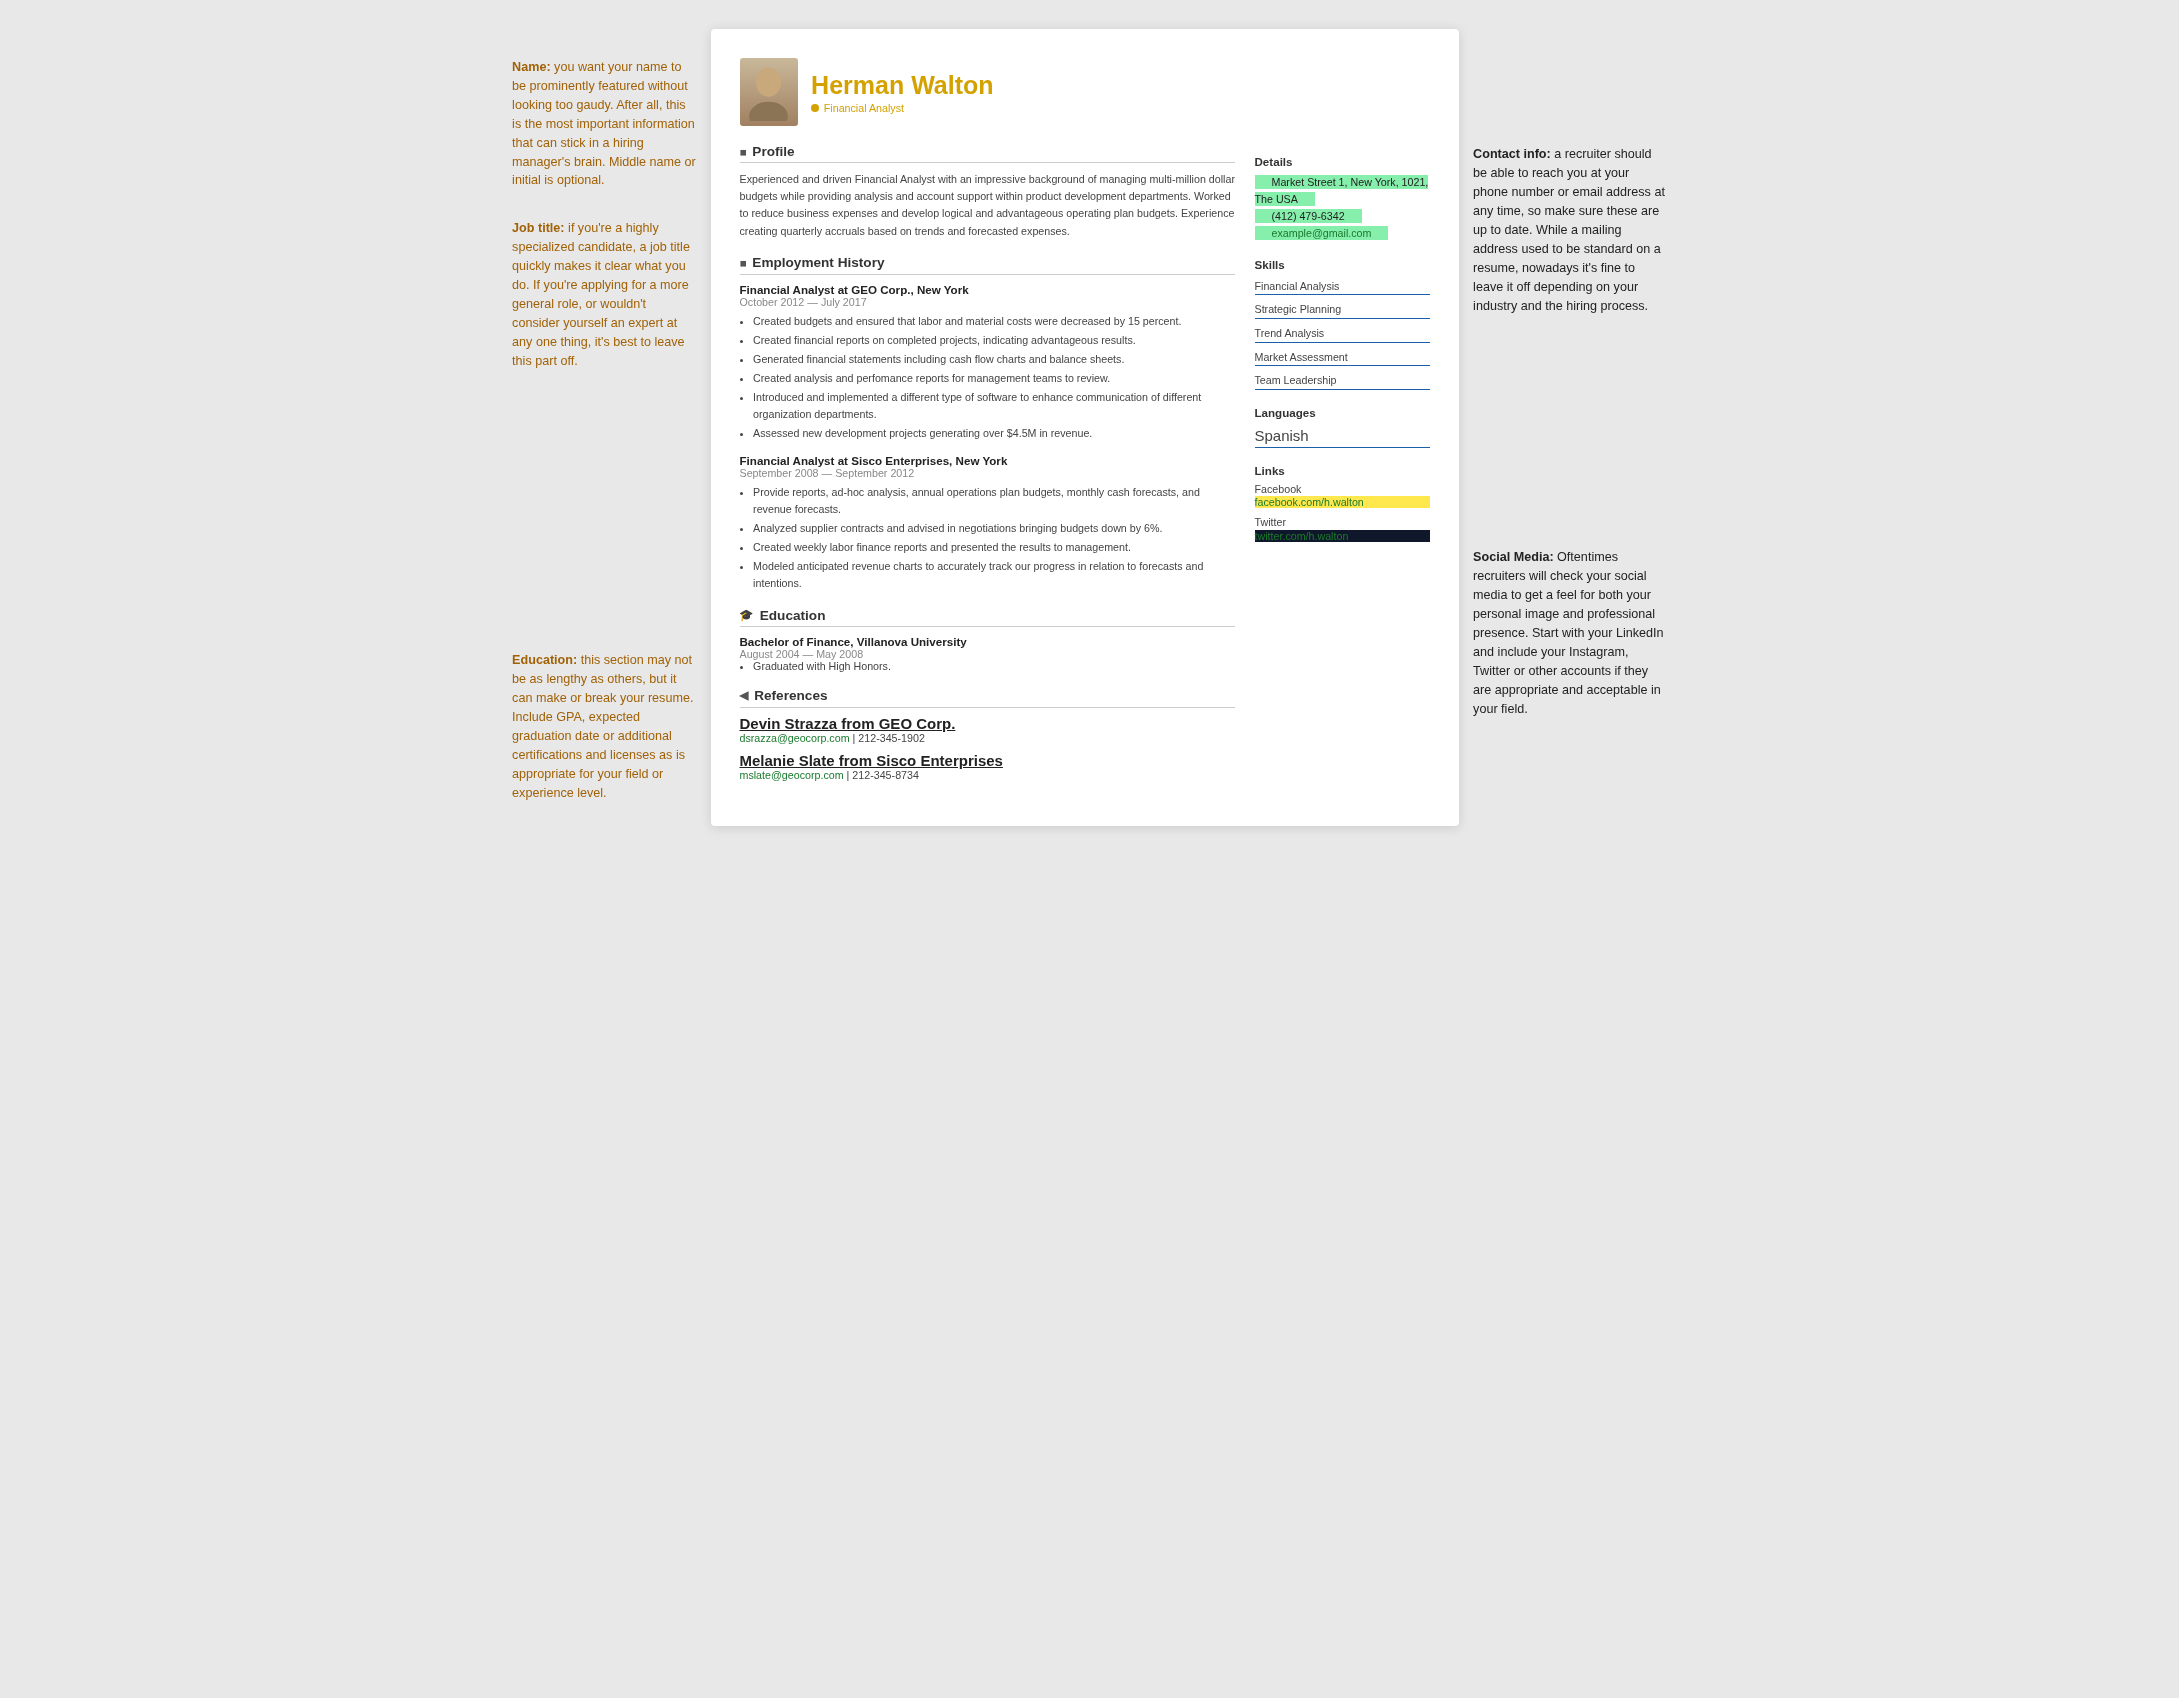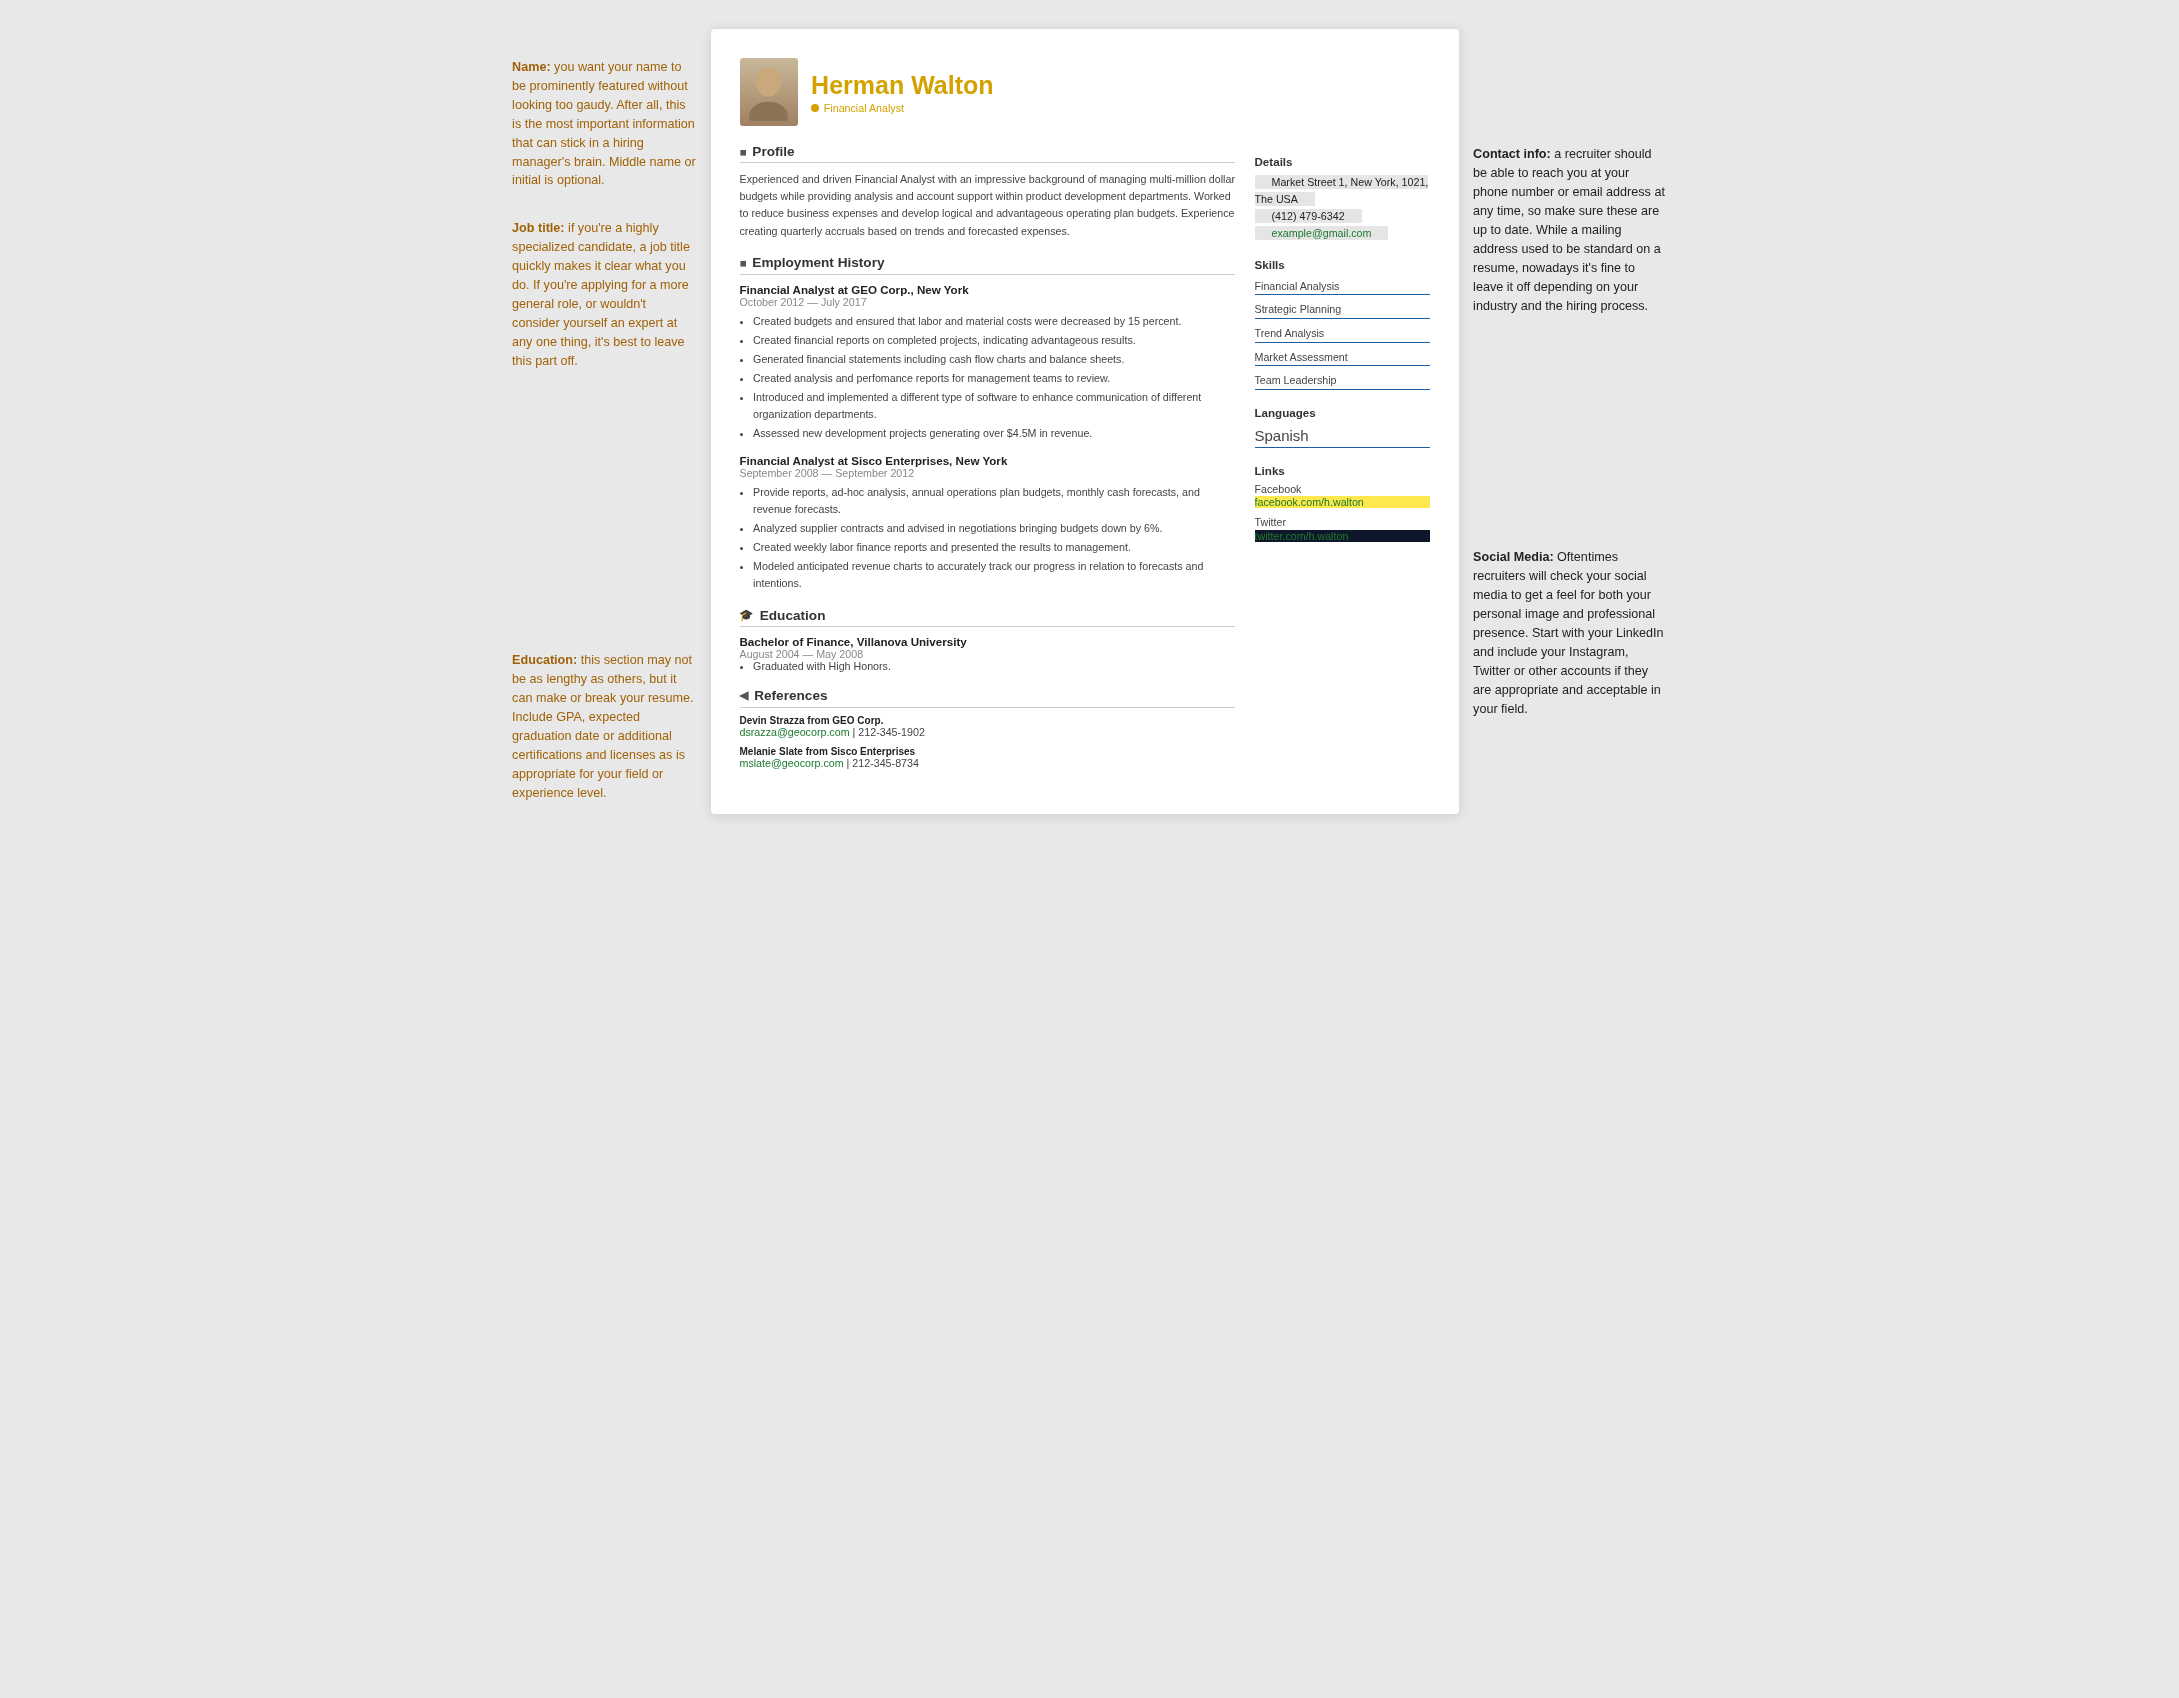--- a/index.html
+++ b/index.html
@@ -177,23 +177,24 @@
     .edu-detail {
       font-size: 10.7px;
       color: #444;
       padding-left: 13.6px;
     }
     
     .ref-block {
       margin-bottom: 7.8px;
     }
     .ref-name {
-      font-size: 10px;
+      font-size: 15px;
       font-weight: bold;
       color: #222;
+      text-decoration: underline;
     }
     .ref-contact {
       font-size: 10.7px;
       color: #444;
     }
     .ref-contact a, .ref-email {
       color: #1a7a2e;
       text-decoration: none;
     }
     
@@ -203,21 +204,21 @@
       color: #333;
       margin-bottom: 5.8px;
       margin-top: 11.6px;
     }
     .detail-text {
       font-size: 10.7px;
       color: #222;
       line-height: 1.6;
     }
     .highlighted {
-      background: #e5e5e5;
+      background: #86efac;
       padding: 1px 17px;
     }
     .skill-item {
       font-size: 10.7px;
       color: #444;
       padding: 2.9px 0;
       border-bottom: 1.9px solid #1a5fa8;
       margin-bottom: 4.9px;
     }
     .lang-item {

